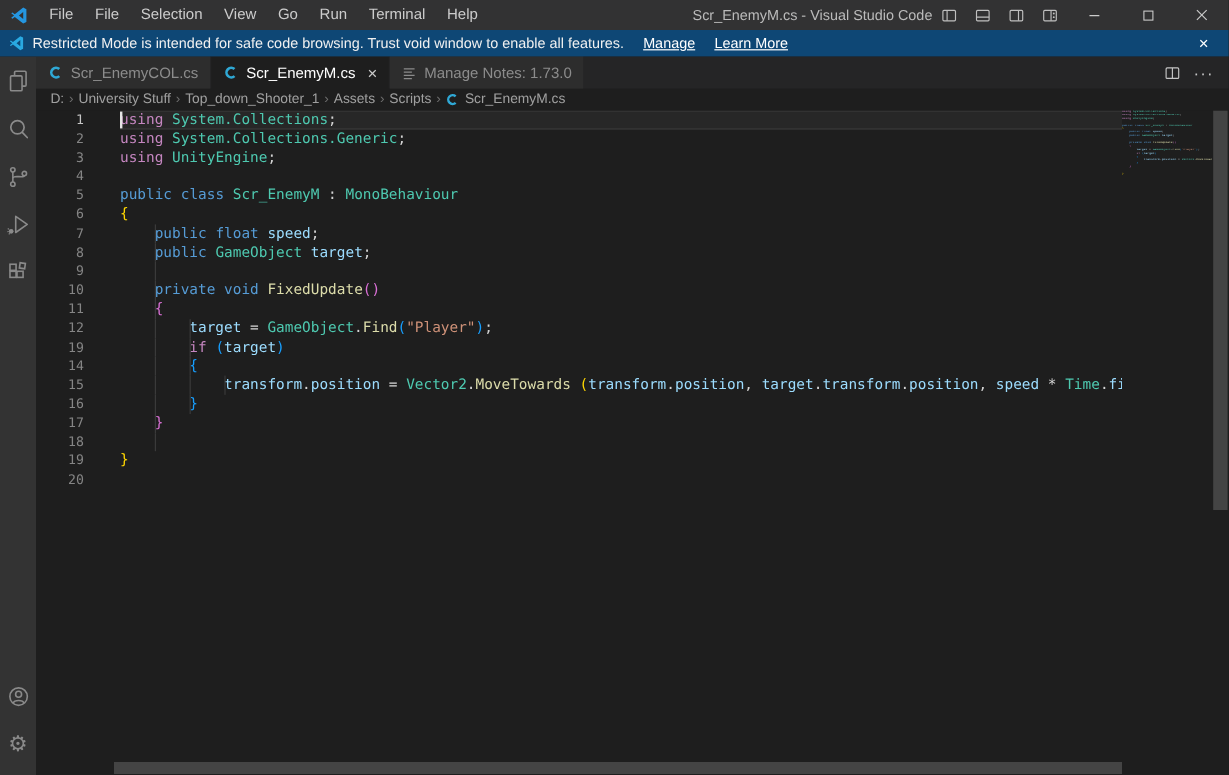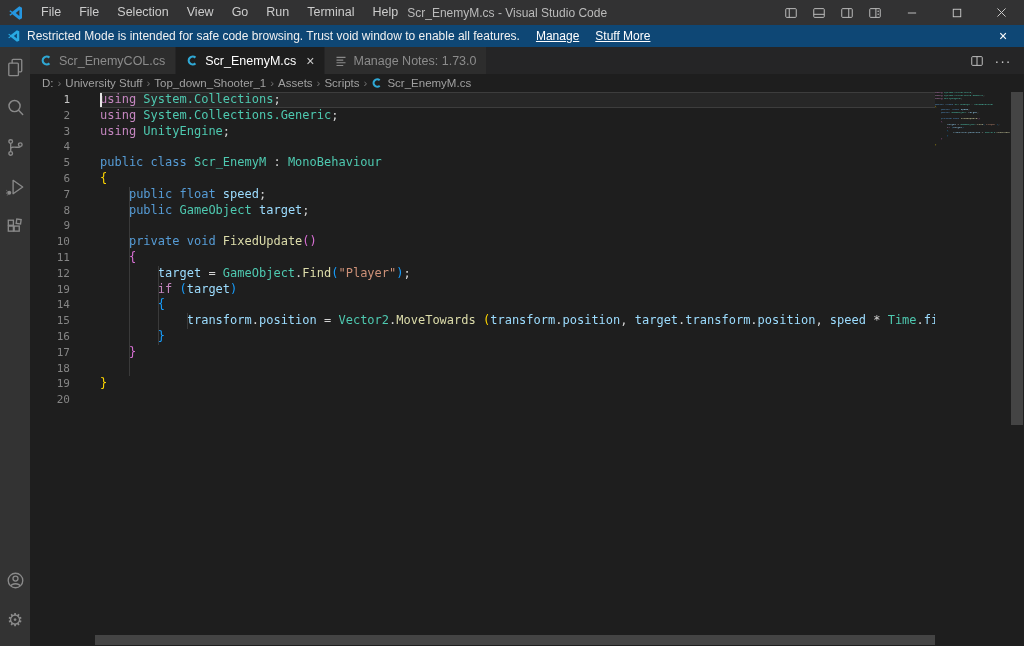--- a/index.html
+++ b/index.html
@@ -3,21 +3,21 @@
 <meta charset="utf-8">
 <style>
   * { margin:0; padding:0; box-sizing:border-box; }
   html,body { width:1024px; height:646px; overflow:hidden; }
   body { background:#1e1e1e; font-family:"Liberation Sans", sans-serif; position:relative; color:#cccccc; }
 
   
   .titlebar { position:absolute; top:0; left:0; right:0; height:25px; background:#323233; display:flex; align-items:center; z-index:5; }
   .logo { width:16px; height:16px; margin:0 8px 0 8px; display:flex; align-items:center; }
   .menu-item { padding:0 9px; font-size:12.5px; color:#cccccc; line-height:25px; cursor:default; }
-  .titlebar .title { flex:1; text-align:left; font-size:12px; color:#bbbbbb; white-space:nowrap; overflow:hidden; }
+  .titlebar .title { flex:1; text-align:right; font-size:12px; color:#bbbbbb; white-space:nowrap; overflow:hidden; }
   .tb-icons { display:flex; align-items:center; }
   .tb-icon { width:28px; height:25px; display:flex; align-items:center; justify-content:center; }
   .win-btn { width:45px; height:25px; display:flex; align-items:center; justify-content:center; }
 
   
   .banner { position:absolute; top:25px; left:0; right:0; height:22px; background:#0E4775; display:flex; align-items:center; font-size:12px; color:#f0f0f0; z-index:5; }
   .banner .b-logo { width:14px; height:14px; margin:0 6px 0 7px; display:flex; align-items:center; }
   .banner a { color:#ffffff; text-decoration:underline; margin-left:16px; font-size:12px; cursor:pointer; }
   .banner .b-close { position:absolute; right:10px; top:0; width:22px; height:22px; display:flex; align-items:center; justify-content:center; color:#ffffff; font-size:14px; cursor:pointer; }
 
@@ -132,21 +132,21 @@
 </div>
 
 <div class="banner">
   <span class="b-logo">
     <svg width="14" height="14" viewBox="0 0 24 24">
         <path fill="#29A9E2" fill-rule="evenodd" d="M17 2 L21 4 V20 L17 22 L6.5 13.7 L3.5 16 L2 14.8 L5.6 12 L2 9.2 L3.5 8 L6.5 10.3 Z M17 7.6 L11.7 12 L17 16.4 Z"></path>
       </svg>
   </span>
   <span>Restricted Mode is intended for safe code browsing. Trust void window to enable all features.</span>
   <a>Manage</a>
-  <a>Stuff More</a>
+  <a>Learn More</a>
   <span class="b-close">×</span>
 </div>
 
 <div class="activitybar">
   <span class="ab-icon">
     <svg width="23" height="23" viewBox="0 0 24 24" fill="none" stroke="#8a8a8a" stroke-width="1.4" stroke-linejoin="round">
         <rect x="8.5" y="3.5" width="10" height="13" rx="1"></rect>
         <rect x="5" y="7.5" width="10" height="13" rx="1" fill="#333333"></rect>
       </svg>
   </span>

